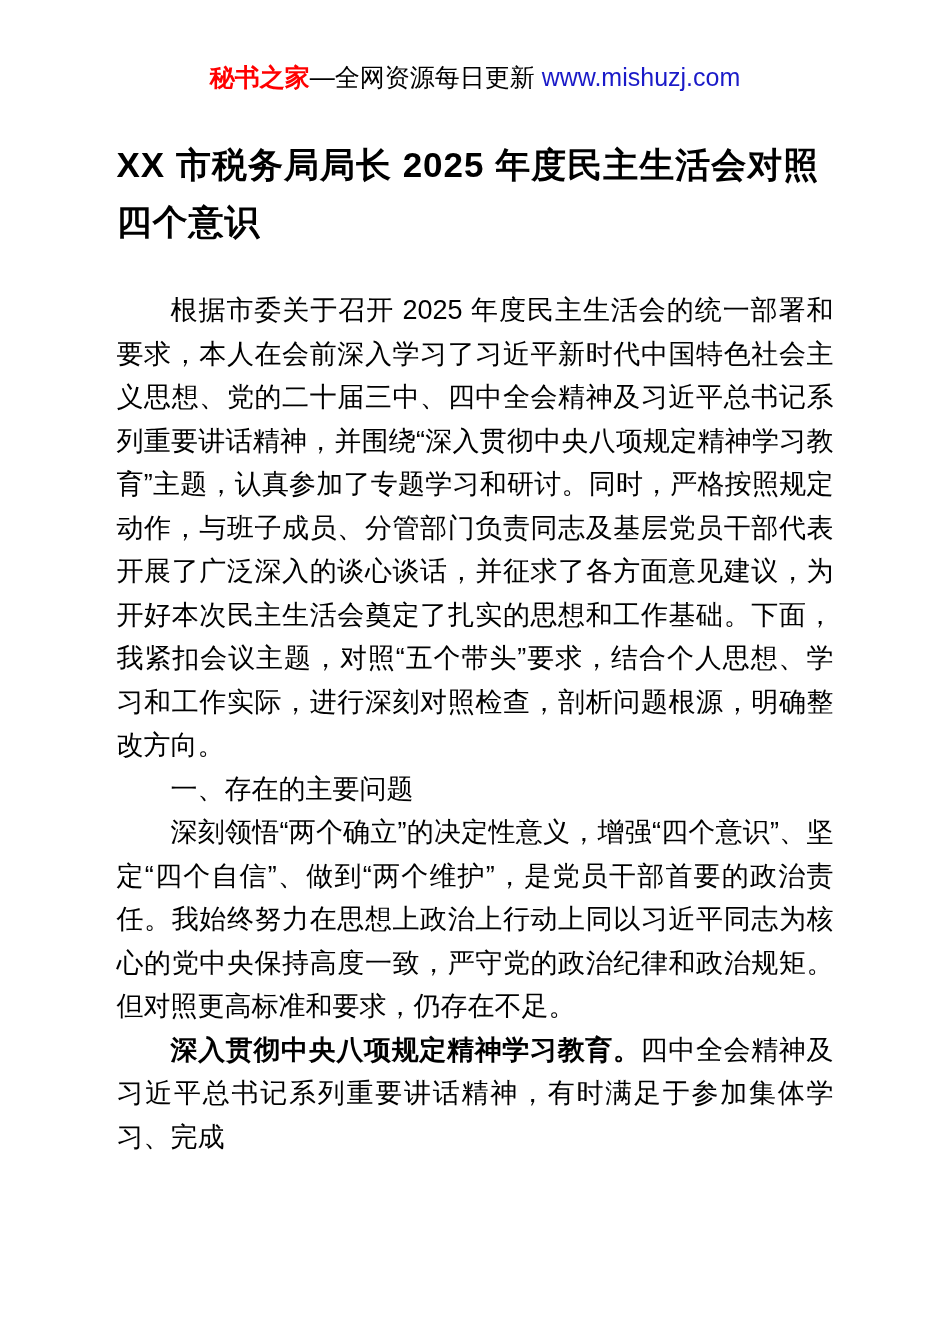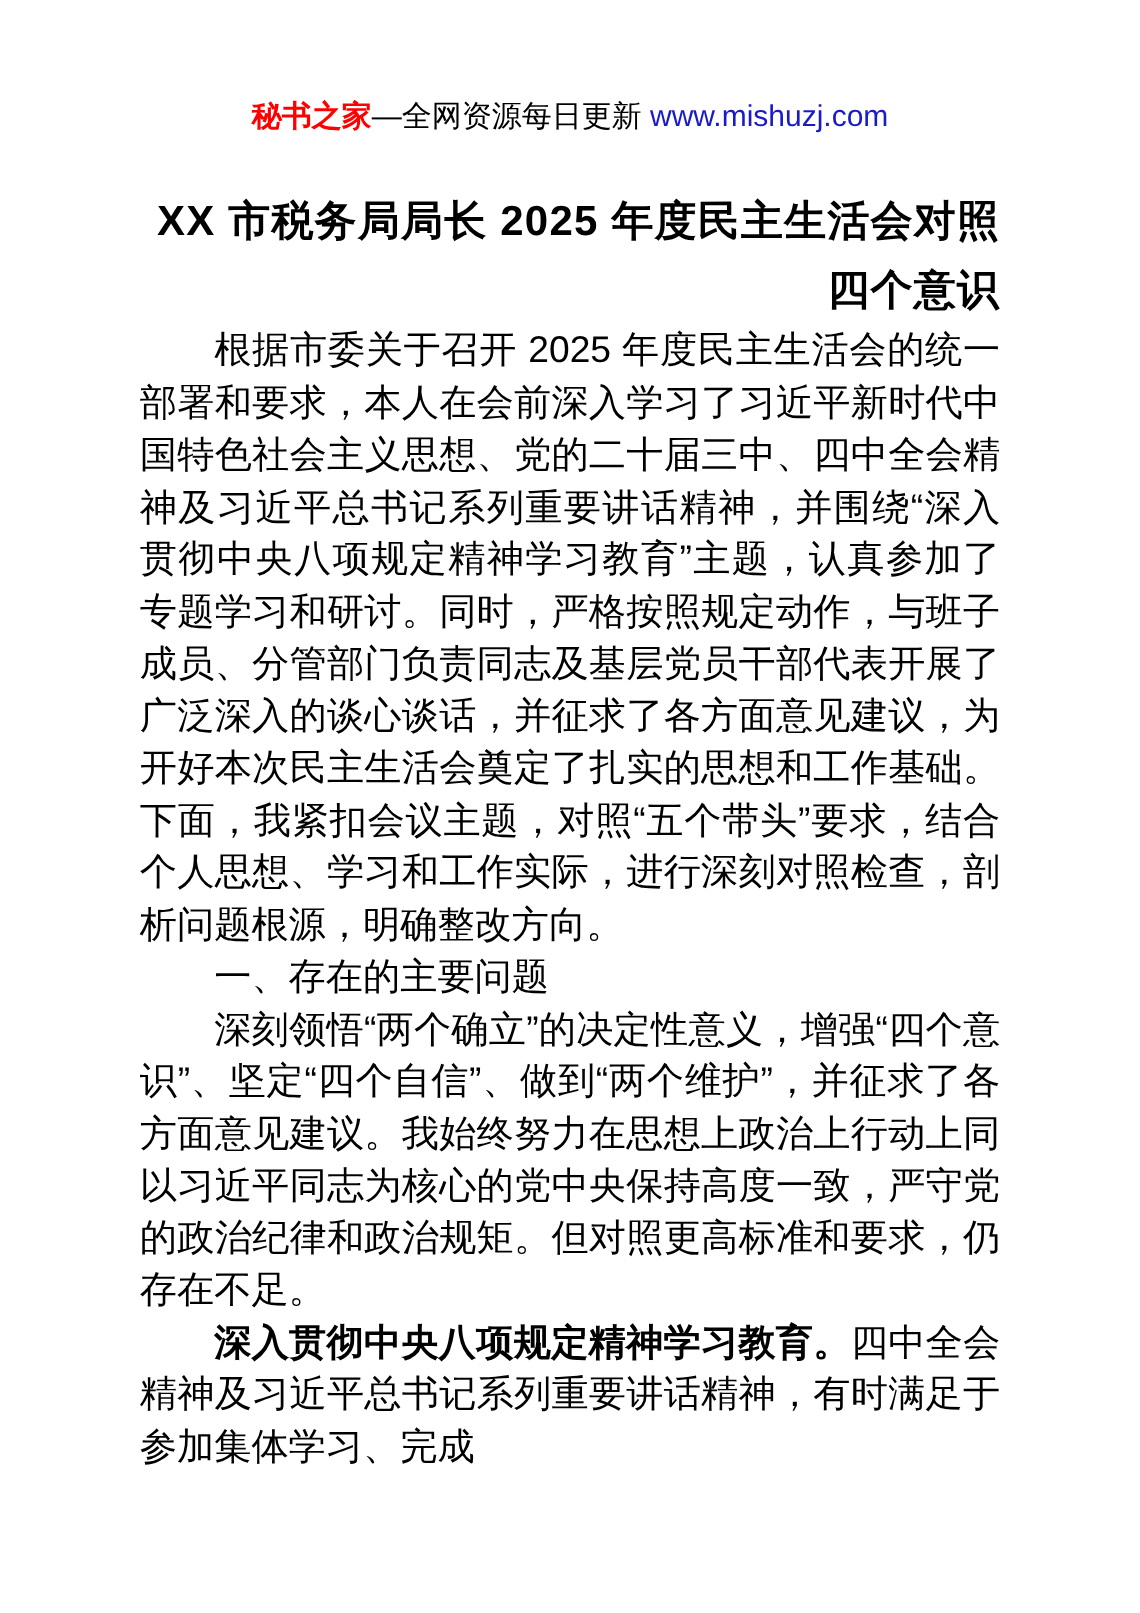--- a/index.html
+++ b/index.html
@@ -11,41 +11,42 @@
     width: 950px;
     height: 1344px;
     overflow: hidden;
     position: relative;
     color: #000000;
     font-family: "Liberation Sans", "DejaVu Sans", sans-serif;
   }
   .doc {
     width: 717px;
     margin: 0 auto;
-    padding-top: 80px;
+    padding-top: 60px;
   }
   .doc-header {
     text-align: center;
     font-size: 25px;
     line-height: 34px;
     white-space: nowrap;
   }
   .brand {
     font-weight: bold;
   }
   .doc-title {
     margin-top: 42px;
-    text-align: right;
+    text-align: left;
     font-weight: bold;
     font-size: 35px;
     line-height: 57px;
     letter-spacing: 1px;
   }
   .doc-body {
-    font-size: 31px;
+    margin-top: 39px;
+    font-size: 27px;
     line-height: 43.5px;
     text-align: justify;
     text-justify: inter-ideograph;
   }
   .para {
     margin: 0;
     padding: 0;
     text-indent: 2em;
   }
   .para:last-child {
@@ -63,17 +64,17 @@
   <div class="doc-header"><span class="brand" style="color: rgb(255, 0, 0);">秘书之家</span><span style="color: rgb(0, 0, 0);">—全网资源每日更新 </span><span style="color: rgb(26, 26, 200);">www.mishuzj.com</span></div>
 
   <div class="doc-title">
     <div>XX 市税务局局长 2025 年度民主生活会对照</div>
     <div>四个意识</div>
   </div>
 
   <div class="doc-body">
       <p class="para"><span class="run">根据市委关于召开 2025 年度民主生活会的统一部署和要求，本人在会前深入学习了习近平新时代中国特色社会主义思想、党的二十届三中、四中全会精神及习近平总书记系列重要讲话精神，并围绕“深入贯彻中央八项规定精神学习教育”主题，认真参加了专题学习和研讨。同时，严格按照规定动作，与班子成员、分管部门负责同志及基层党员干部代表开展了广泛深入的谈心谈话，并征求了各方面意见建议，为开好本次民主生活会奠定了扎实的思想和工作基础。下面，我紧扣会议主题，对照“五个带头”要求，结合个人思想、学习和工作实际，进行深刻对照检查，剖析问题根源，明确整改方向。</span></p>
       <p class="para"><span class="run">一、存在的主要问题</span></p>
-      <p class="para"><span class="run">深刻领悟“两个确立”的决定性意义，增强“四个意识”、坚定“四个自信”、做到“两个维护”，并征求了各方面意见建议。我始终努力在思想上政治上行动上同以习近平同志为核心的党中央保持高度一致，严守党的政治纪律和政治规矩。但对照更高标准和要求，仍存在不足。</span></p>
+      <p class="para"><span class="run">深刻领悟“两个确立”的决定性意义，增强“四个意识”、坚定“四个自信”、做到“两个维护”，是党员干部首要的政治责任。我始终努力在思想上政治上行动上同以习近平同志为核心的党中央保持高度一致，严守党的政治纪律和政治规矩。但对照更高标准和要求，仍存在不足。</span></p>
       <p class="para"><span class="run-bold">深入贯彻中央八项规定精神学习教育。</span><span class="run">四中全会精神及习近平总书记系列重要讲话精神，有时满足于参加集体学习、完成</span></p>
     </div>
 
 </div>
 
 </body></html>

